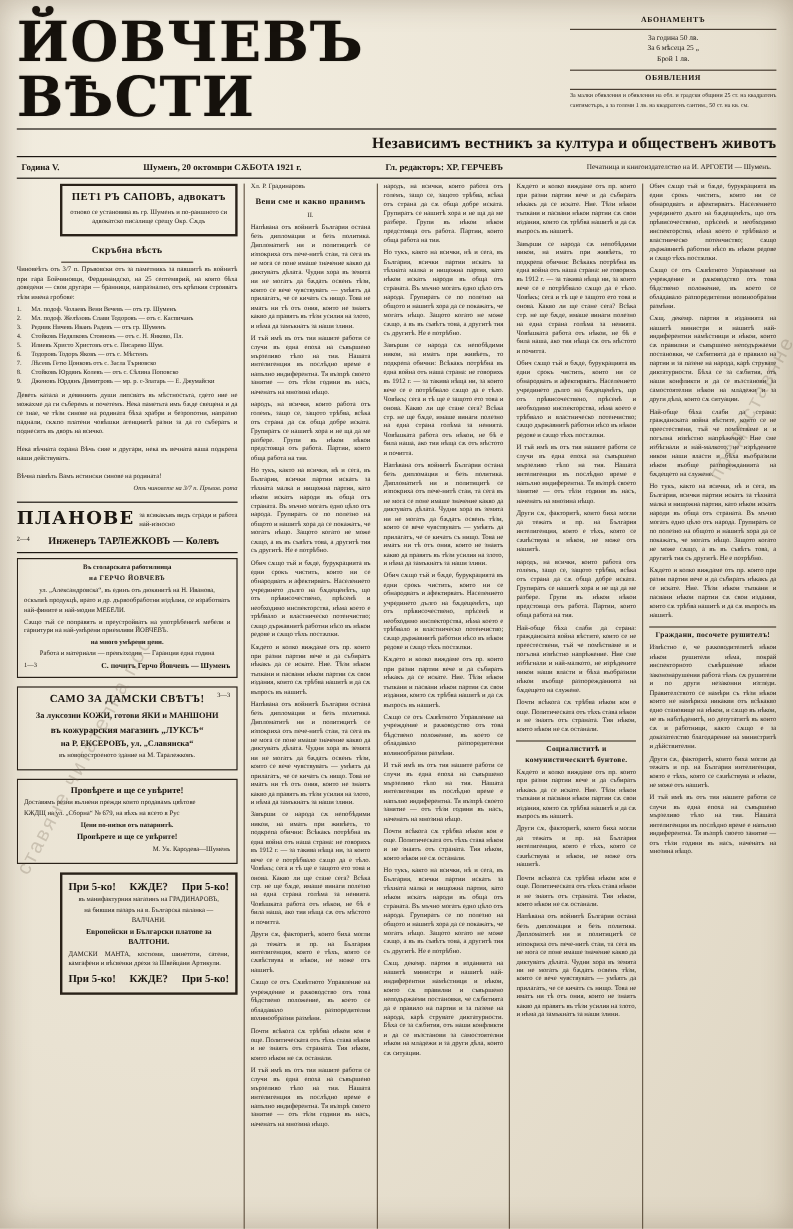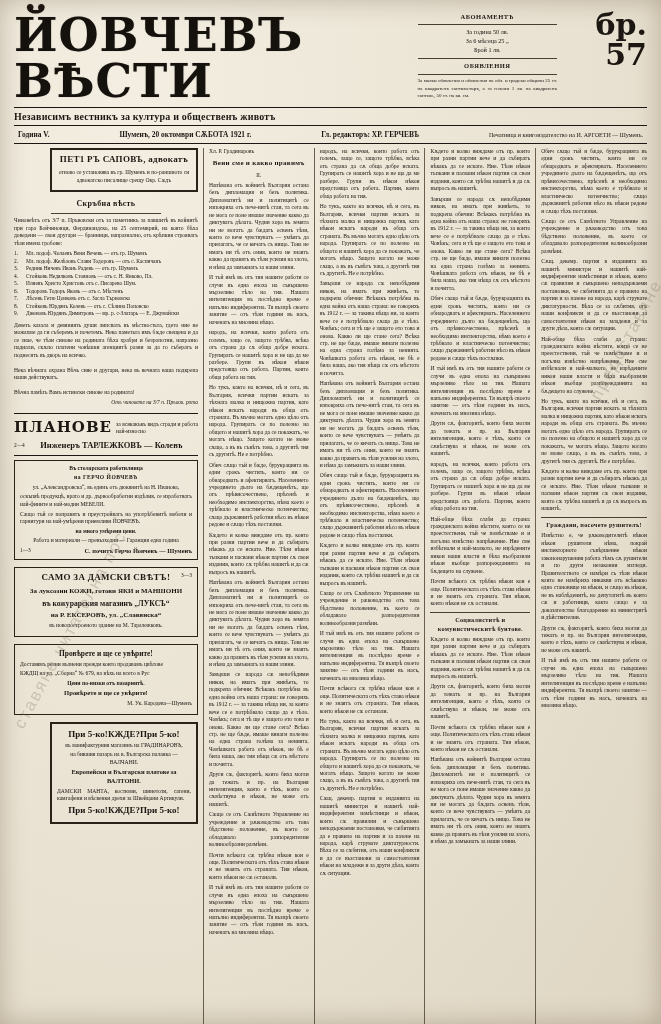--- a/index.html
+++ b/index.html
@@ -43,21 +43,21 @@
   }
   .sub-box .lbl{font-weight:bold;font-size:6.5px;letter-spacing:.5px;}
   .bigno{
     font-family:"DejaVu Serif", serif;
     font-size:30px;font-weight:bold;line-height:1;
     text-align:right;
   }
   .rule{height:1px;background:#1c1712;margin:3px 0;}
   .rule.thin{height:.5px;background:#4a3f33;}
   .tagline{
-    text-align:left;font-size:10px;font-weight:bold;
+    text-align:right;font-size:13px;font-weight:bold;
     letter-spacing:.2px;margin:3px 0 2px 0;
   }
   .infoline{
     display:flex;justify-content:space-between;align-items:center;
     font-size:7.4px;font-weight:bold;padding:1px 4px;
   }
   
   .cols{
     display:flex;margin-top:4px;height:885px;
   }
@@ -94,28 +94,28 @@
   .ad h5{margin:0 0 2px 0;font-size:7.4px;}
   .ad p{font-size:5.6px;margin:0 0 2px 0;text-align:center;line-height:1.35;}
   .big{font-size:11px;font-weight:bold;letter-spacing:.5px;}
   .med{font-size:8.5px;font-weight:bold;}
   
   .neclist{font-size:5.4px;line-height:1.4;}
   .neclist div{display:flex;}
   .neclist .n{width:12px;flex:none;}
   .sig{text-align:right;font-style:italic;font-size:5.4px;}
   .plan-head{
-    display:flex;align-items:flex-start;gap:4px;margin-bottom:2px;
+    display:flex;align-items:center;gap:4px;margin-bottom:2px;
   }
   .plan-head .word{
     font-family:"DejaVu Serif",serif;font-size:15px;font-weight:bold;letter-spacing:1px;
   }
   .plan-head .rest{font-size:5.6px;line-height:1.3;padding-top:3px;}
   .kade{
-    display:flex;justify-content:center;font-weight:bold;font-size:9px;
+    display:flex;justify-content:space-between;font-weight:bold;font-size:9px;
     margin:1px 0;
   }
   
   .wm{
     position:absolute;left:0;top:0;width:661px;height:1024px;
     pointer-events:none;
     overflow:hidden;
   }
   .wm span{
     position:absolute;
@@ -144,21 +144,20 @@
         <div class="lbl">АБОНАМЕНТЪ</div>
         <div class="rule thin"></div>
         <div>За година  50 лв.</div>
         <div>За 6 мѣсеца 25  „</div>
         <div>Брой 1 лв.</div>
         <div class="rule thin"></div>
         <div class="lbl">ОБЯВЛЕНИЯ</div>
         <div class="rule thin"></div>
         <div style="font-size:5px;text-align:justify;">За малки обявления и обявления на обл. и градски общини 25 ст. на квадратенъ сантиметъръ, а за големи 1 лв. на квадратенъ сантим., 50 ст. на кв. см.</div>
       </div>
-      <div class="bigno">бр. 57</div>
     </div>
   </div>
 
   <div class="rule"></div>
   <div class="tagline">Независимъ вестникъ за култура и общественъ животъ</div>
   <div class="rule"></div>
   <div class="infoline">
     <span>Година V.</span>
     <span>Шуменъ, 20 октомври СѪБОТА 1921 г.</span>
     <span>Гл. редакторъ: ХР. ГЕРЧЕВЪ</span>

